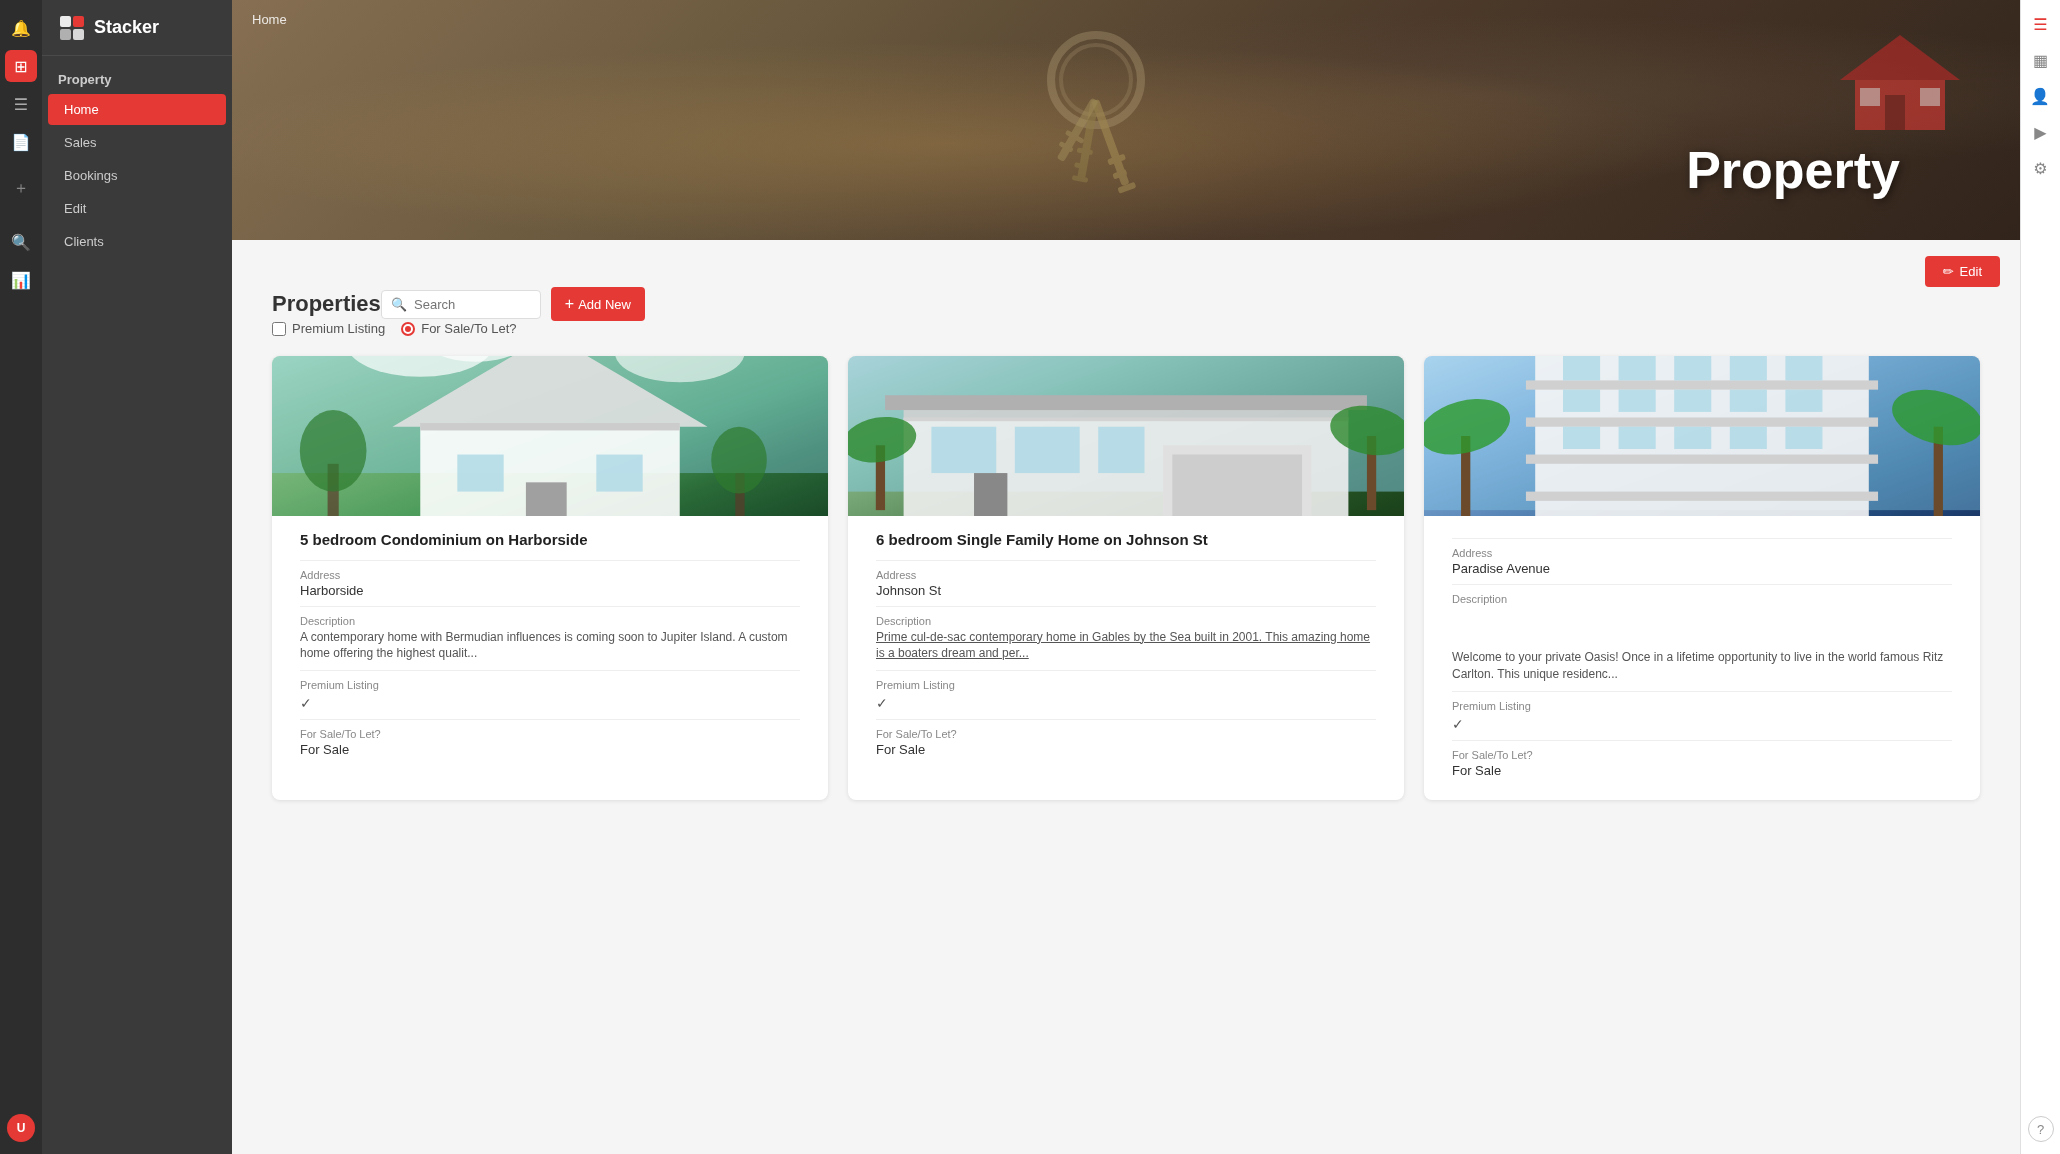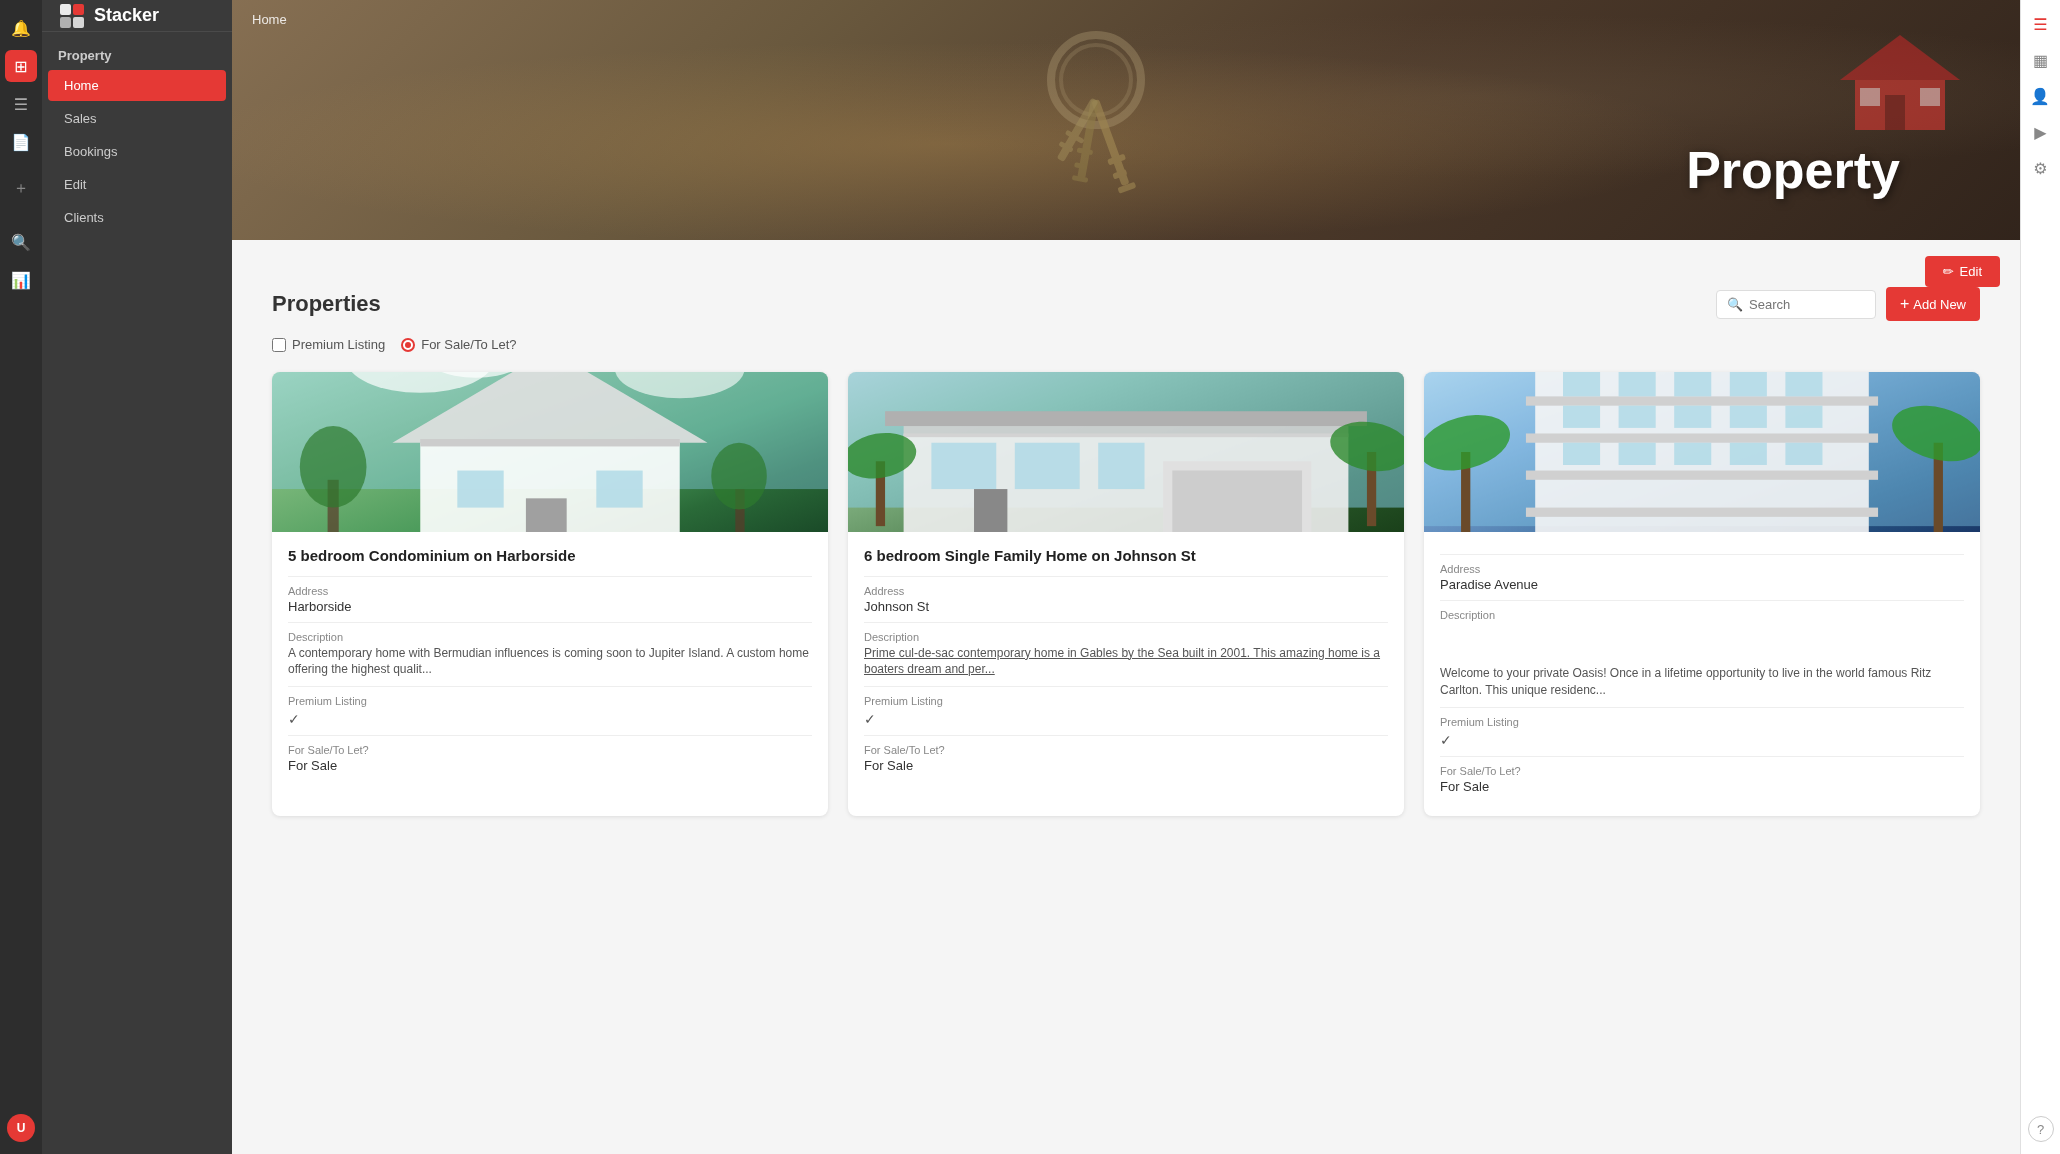--- a/index.html
+++ b/index.html
@@ -57,21 +57,21 @@
     
     .sidebar {
       width: 190px;
       background: #3a3a3a;
       display: flex;
       flex-direction: column;
       padding-top: 0;
       flex-shrink: 0;
     }
     .sidebar-logo {
-      height: 32px;
+      height: 56px;
       display: flex;
       align-items: center;
       padding: 0 16px;
       border-bottom: 1px solid #4a4a4a;
     }
     .sidebar-logo span {
       color: #fff;
       font-size: 18px;
       font-weight: 700;
     }
@@ -184,22 +184,21 @@
       gap: 6px;
     }
 
     
     .properties-section {
       padding: 0 40px 40px;
     }
     .properties-header {
       display: flex;
       align-items: center;
-      justify-content: space-between;
-      margin-bottom: 16px;
+      justify-content: flex-start;
     }
     .properties-title {
       font-size: 22px;
       font-weight: 600;
       color: #333;
     }
     .properties-controls {
       display: flex;
       align-items: center;
       gap: 10px;
@@ -292,21 +291,21 @@
       align-items: center;
       justify-content: center;
     }
     .card-image-placeholder-2 {
       background: linear-gradient(135deg, #c5d5c5 0%, #8ab08a 30%, #5a8a5a 60%, #3a6a4a 100%);
     }
     .card-image-placeholder-3 {
       background: linear-gradient(135deg, #b0c8e0 0%, #88aac8 40%, #5a80a8 70%, #3a5a88 100%);
     }
     .card-content {
-      padding: 14px 16px;
+      padding: 14px 28px;
       border-radius: 15px;
     }
     .card-title {
       font-size: 15px;
       font-weight: 600;
       color: #222;
       margin-bottom: 10px;
       line-height: 1.3;
     }
     .card-field {

